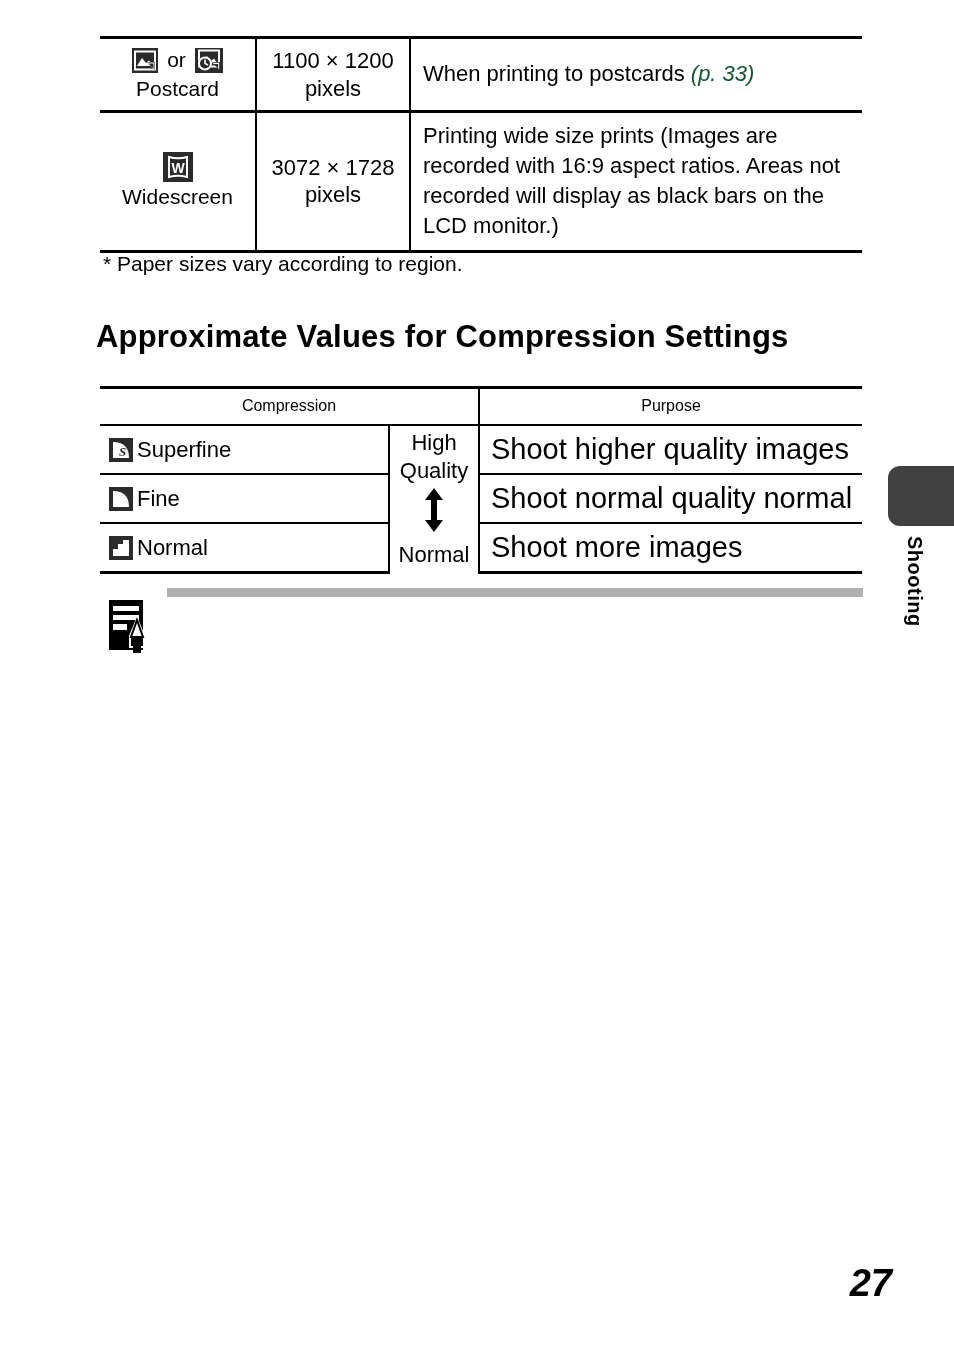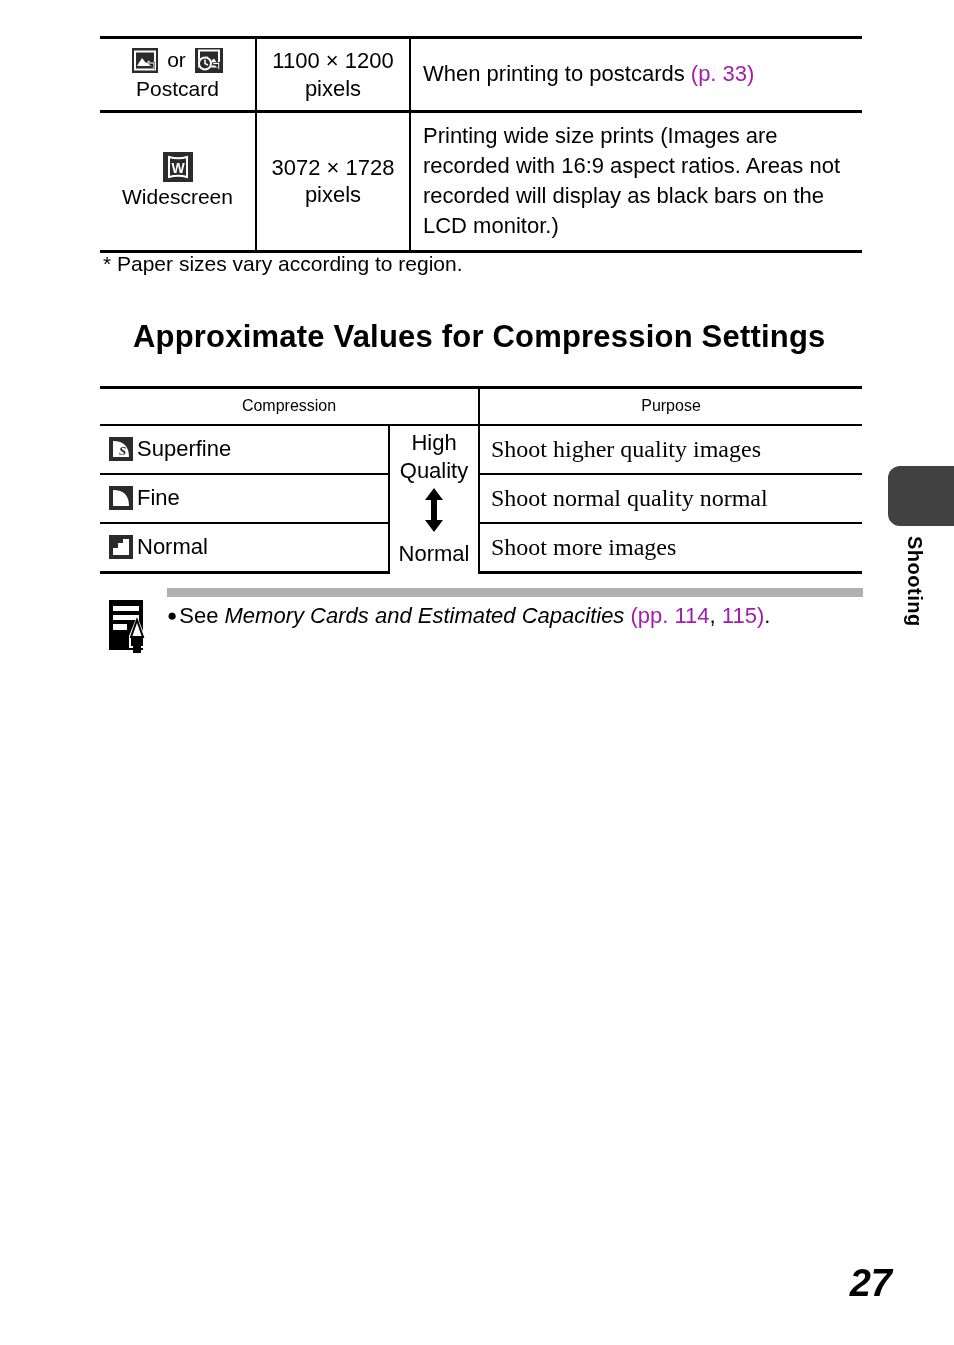--- a/index.html
+++ b/index.html
@@ -77,21 +77,21 @@
     line-height: 1.25;
   }
   .purpose-cell {
     font-size: 22px;
     line-height: 1.37;
     text-align: left;
     padding-left: 12px !important;
     padding-right: 6px !important;
   }
 
-  .link { color: #a21caf; }
+  .link { color: #14532d; font-style: italic; }
 
   
   .ico {
     display: inline-block;
     position: relative;
     background: #2b2b2b;
     vertical-align: middle;
     flex: none;
   }
   .ico-postcard { width: 26px; height: 25px; }
@@ -111,21 +111,20 @@
   
   #heading {
     position: absolute;
     left: 96px;
     top: 296px;
     width: 720px;
     font-size: 31px;
     font-weight: bold;
     line-height: 1.26;
     letter-spacing: 0.2px;
-    margin-left: 37px;
   }
 
   
   #comp-table {
     left: 100px;
     top: 386px;
     width: 762px;
   }
   #comp-table .c1 { width: 289px; }
   #comp-table .c2 { width: 90px; }
@@ -150,24 +149,23 @@
   }
   .comp-name-cell .ico-comp {
     width: 24px; height: 24px;
     display: inline-block;
     background: #2b2b2b;
     vertical-align: -5px;
     margin-right: 4px;
     position: relative;
   }
   .purpose2-cell {
-    font-size: 24px;
+    font-size: 29px;
     text-align: left;
     padding: 7px 0 7px 11px !important;
-    font-family: Liberation Serif, serif;
   }
   .quality-cell {
     text-align: center;
     font-size: 22px;
     line-height: 1.22;
     padding: 4px 0 !important;
   }
   .quality-inner {
     display: flex;
     flex-direction: column;
@@ -391,23 +389,20 @@
         <rect x="6" y="8" width="26" height="5" fill="#ffffff"></rect>
         <rect x="6" y="17" width="26" height="5" fill="#ffffff"></rect>
         <rect x="6" y="26" width="14" height="6" fill="#ffffff"></rect>
         <path d="M30 18 L38 38 L38 50 L22 50 L22 38 Z" fill="#ffffff"></path>
         <path d="M30 22 L36 39 L24 39 Z" fill="#ffffff" stroke="#000000" stroke-width="2"></path>
         <rect x="24" y="39" width="12" height="9" fill="#000000"></rect>
         <path d="M26 48 L34 48 L34 55 L26 55 Z" fill="#000000"></path>
       </svg>
     </div>
     <div id="note-lines">
-      <div class="note-line">
-        <span class="bullet">●</span><span>See </span><span class="ital">Memory Cards and Estimated Capacities</span><span> </span><span class="link">(pp. 114</span><span>, </span><span class="link">115)</span><span>.</span>
-      </div>
     </div>
   </div>
 
   <div id="side-tab"></div>
   <div id="side-tab-label">Shooting</div>
 
   <div id="page-number">27</div>
 
 </div>
 

